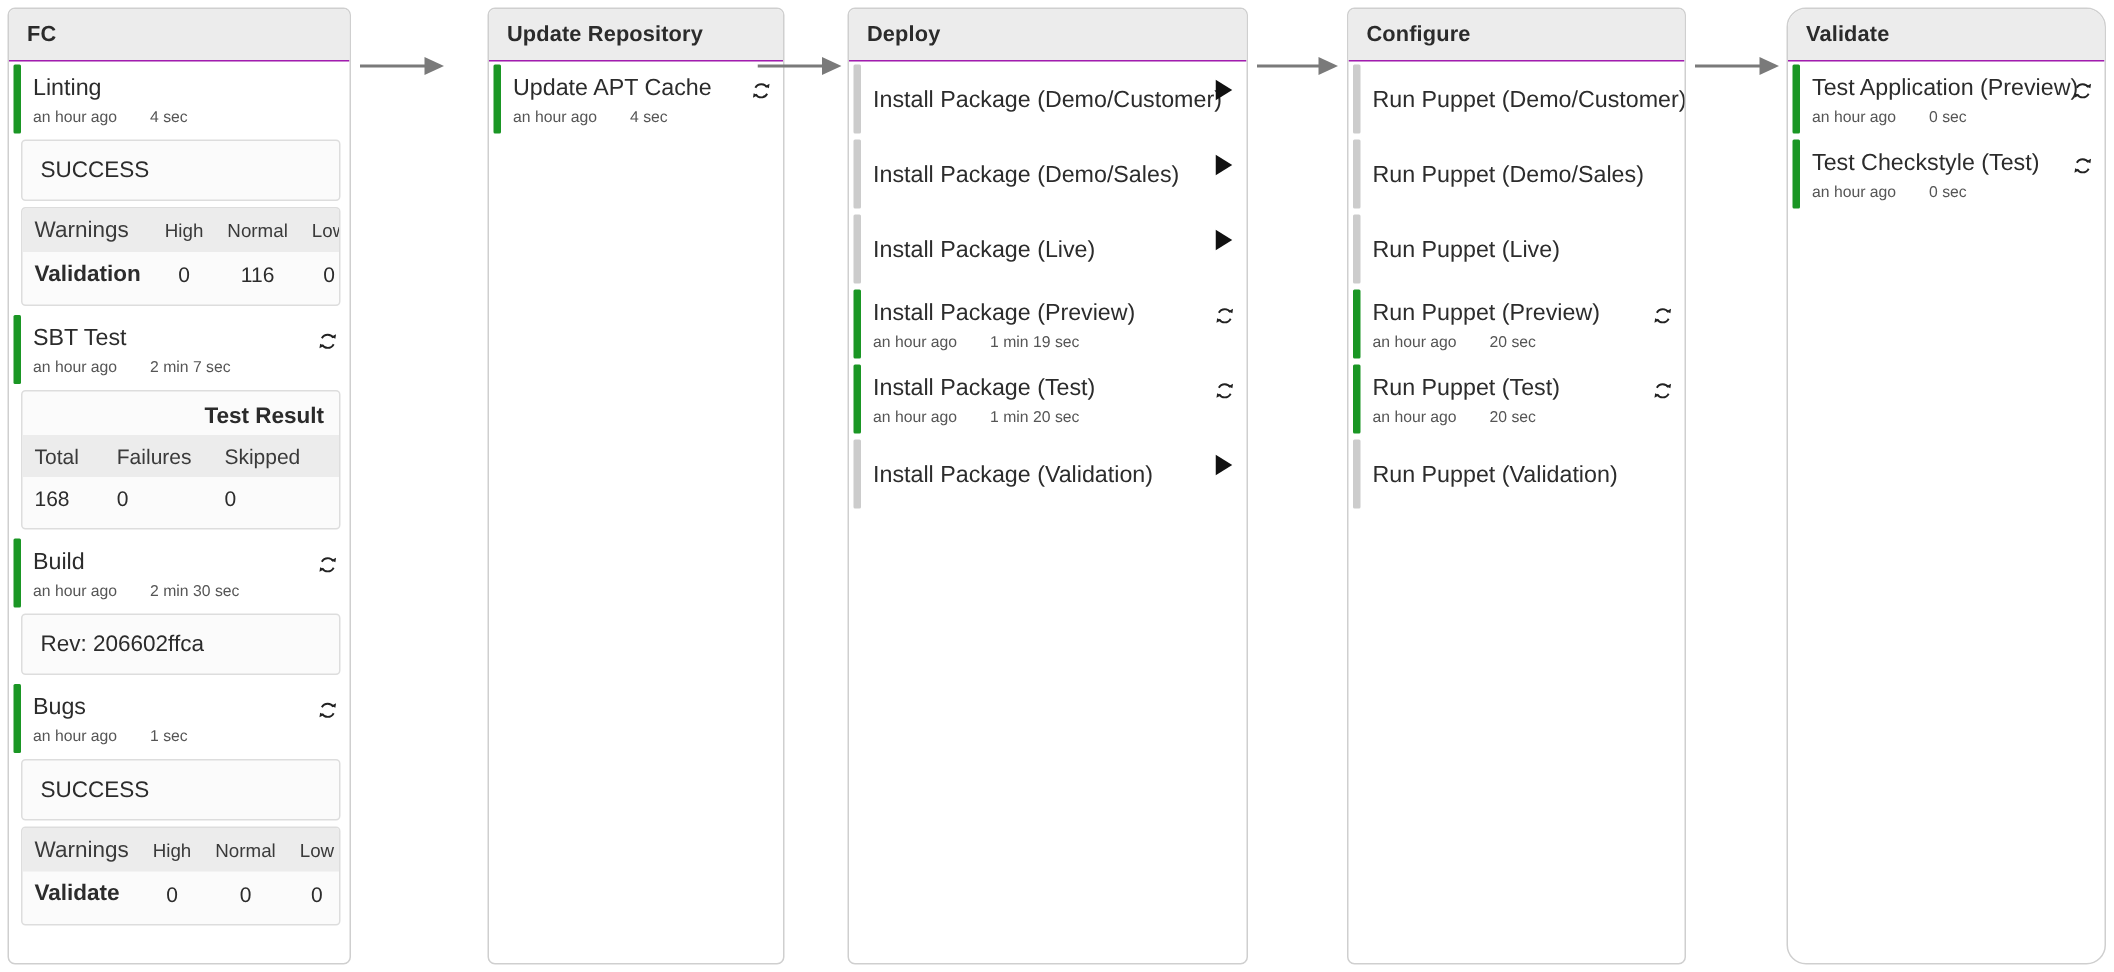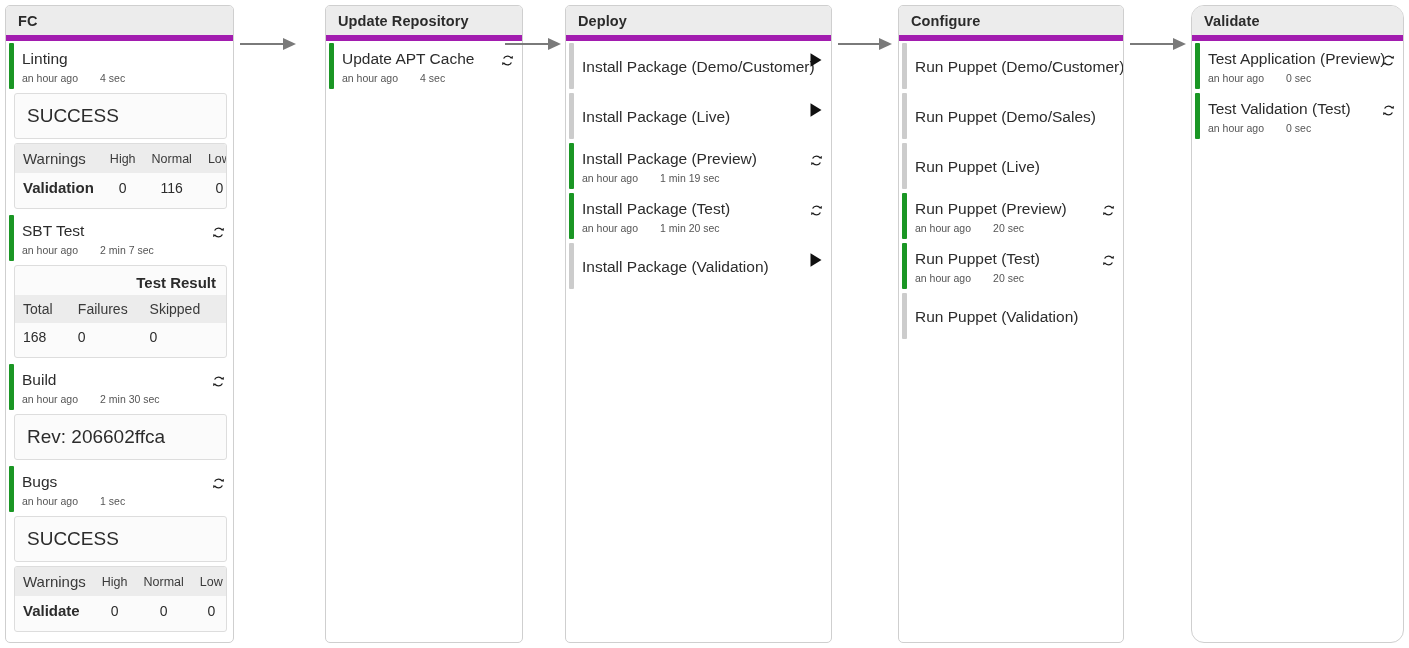--- a/index.html
+++ b/index.html
@@ -25,21 +25,21 @@
     height: 638px;
     background: #ffffff;
     border: 1px solid #cfcfcf;
     border-radius: 5px;
     overflow: hidden;
   }
 
   .stage-header {
     height: 35px;
     background: #ececec;
-    border-bottom: 6px solid #a21caf;
+    border-bottom: 1px solid #a21caf;
     display: flex;
     align-items: center;
     padding: 0 0 0 12px;
   }
   .stage-title {
     font-size: 14.5px;
     font-weight: bold;
     color: #2b2b2b;
     letter-spacing: 0.1px;
   }
@@ -107,21 +107,21 @@
   .panel {
     margin: 2px 6px 4px 8px;
     border: 1px solid #dddddd;
     border-radius: 3px;
     background: #fbfbfb;
     padding: 0;
     overflow: hidden;
   }
   .panel-plain {
     padding: 11px 12px;
-    font-size: 19px;
+    font-size: 15px;
     color: #2c2c2c;
   }
 
   .panel-heading {
     font-size: 15px;
     font-weight: bold;
     color: #2b2b2b;
     padding: 8px 10px 4px 10px;
     text-align: right;
   }
@@ -327,20 +327,29 @@
           <span class="statusbar status-pending"></span>
           <div class="job-name">Install Package (Demo/Customer)</div>
           <button class="job-action">
             <svg width="14" height="16" viewBox="0 0 14 16" aria-hidden="true">
               <path fill="#111" d="M1.5 1.2 L12.5 8 L1.5 14.8 Z"></path>
             </svg>
           </button>
         </div>
         <div class="job pending">
           <span class="statusbar status-pending"></span>
+          <div class="job-name">Install Package (Demo/Sales)</div>
+          <button class="job-action">
+            <svg width="14" height="16" viewBox="0 0 14 16" aria-hidden="true">
+              <path fill="#111" d="M1.5 1.2 L12.5 8 L1.5 14.8 Z"></path>
+            </svg>
+          </button>
+        </div>
+        <div class="job pending">
+          <span class="statusbar status-pending"></span>
           <div class="job-name">Install Package (Live)</div>
           <button class="job-action">
             <svg width="14" height="16" viewBox="0 0 14 16" aria-hidden="true">
               <path fill="#111" d="M1.5 1.2 L12.5 8 L1.5 14.8 Z"></path>
             </svg>
           </button>
         </div>
         <div class="job">
           <span class="statusbar status-success"></span>
           <div class="job-name">Install Package (Preview)</div>
@@ -455,21 +464,21 @@
             <svg width="15" height="15" viewBox="0 0 16 16" aria-hidden="true">
               <path fill="#222" d="M8 2.6a5.4 5.4 0 0 1 4.62 2.6l-1.2.72A4 4 0 0 0 8 4a4 4 0 0 0-3.6 2.26l-1.2-.72A5.4 5.4 0 0 1 8 2.6z"></path>
               <path fill="#222" d="M8 13.4a5.4 5.4 0 0 1-4.62-2.6l1.2-.72A4 4 0 0 0 8 12a4 4 0 0 0 3.6-2.26l1.2.72A5.4 5.4 0 0 1 8 13.4z"></path>
               <path fill="#222" d="M13.9 3.1l-.5 3.2-2.9-1.5z"></path>
               <path fill="#222" d="M2.1 12.9l.5-3.2 2.9 1.5z"></path>
             </svg>
           </button>
         </div>
         <div class="job">
           <span class="statusbar status-success"></span>
-          <div class="job-name">Test Validation (Test)</div>
+          <div class="job-name">Test Checkstyle (Test)</div>
           <div class="job-meta">
             <span>an hour ago</span>
             <span class="dur">0 sec</span>
           </div>
           <button class="job-action">
             <svg width="15" height="15" viewBox="0 0 16 16" aria-hidden="true">
               <path fill="#222" d="M8 2.6a5.4 5.4 0 0 1 4.62 2.6l-1.2.72A4 4 0 0 0 8 4a4 4 0 0 0-3.6 2.26l-1.2-.72A5.4 5.4 0 0 1 8 2.6z"></path>
               <path fill="#222" d="M8 13.4a5.4 5.4 0 0 1-4.62-2.6l1.2-.72A4 4 0 0 0 8 12a4 4 0 0 0 3.6-2.26l1.2.72A5.4 5.4 0 0 1 8 13.4z"></path>
               <path fill="#222" d="M13.9 3.1l-.5 3.2-2.9-1.5z"></path>
               <path fill="#222" d="M2.1 12.9l.5-3.2 2.9 1.5z"></path>

